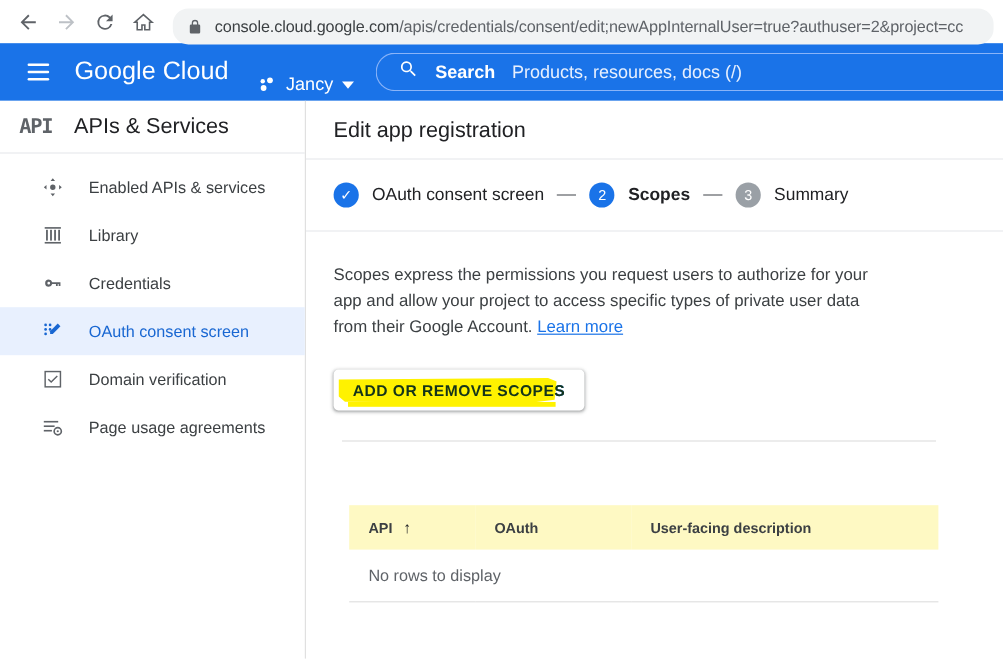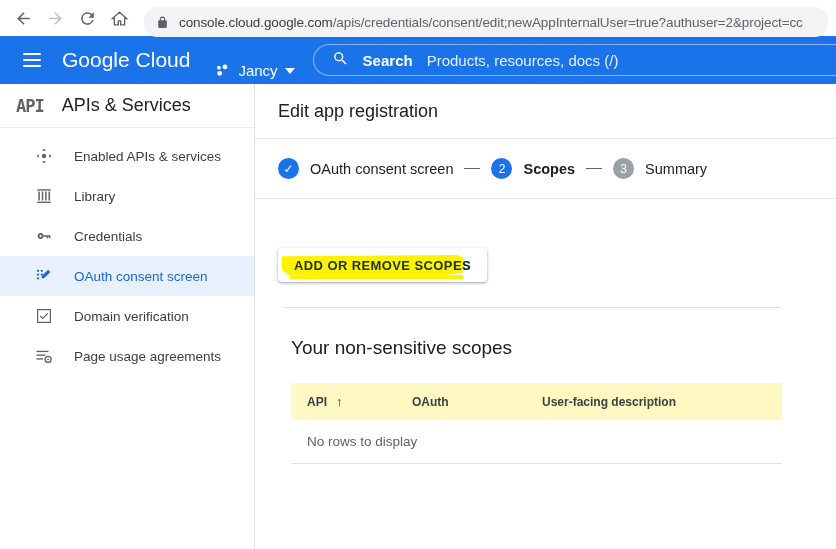--- a/index.html
+++ b/index.html
@@ -137,21 +137,21 @@
   .nav-icon svg { display:block; }
 
   
   .main {
     flex: 1 1 auto;
     background: #fff;
     position: relative;
     overflow: hidden;
   }
   .main-header {
-    height: 55px;
+    height: 49px;
     display: flex; align-items: center;
     padding-left: 23px;
     border-bottom: 1px solid #e8eaed;
   }
   .main-title { font-size: 18px; color: #202124; }
 
   .stepper {
     display: flex; align-items: center;
     padding: 19px 0 19px 23px;
     gap: 11px;
@@ -437,32 +437,32 @@
         <span class="step-label bold">Scopes</span>
       </div>
       <span class="step-dash"></span>
       <div class="step">
         <span class="step-circle pending">3</span>
         <span class="step-label">Summary</span>
       </div>
     </div>
 
     <div class="content">
+      <p class="desc"><span>Scopes express the permissions you request users to authorize for your app and allow your project to access specific types of private user data from their Google Account. </span><a href="#">Learn more</a></p>
 
       <div class="btn-wrap">
         <div class="scopes-btn">ADD OR REMOVE SCOPES</div>
         <div class="highlight-mark"></div>
         <div class="highlight-mark2"></div>
         <div class="btn-text-over">ADD OR REMOVE SCOPES</div>
       </div>
 
       <div class="section-divider"></div>
 
       <div class="table-section">
-        <div class="table-title">Your non-sensitive scopes</div>
 
         <table class="scopes-table">
           <thead>
             <tr>
               <th class="c-api"><span>API</span><span class="sort-arrow">↑</span></th>
               <th class="c-scope">OAuth</th>
               <th class="c-desc">User-facing description</th>
             </tr>
           </thead>
           <tbody>

